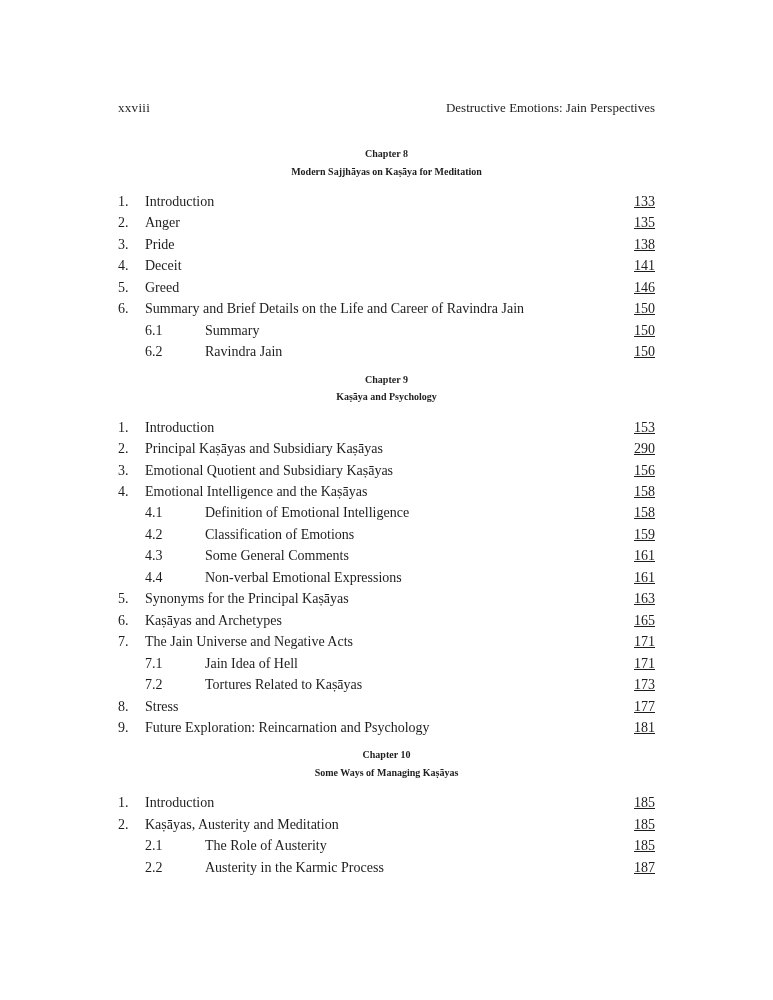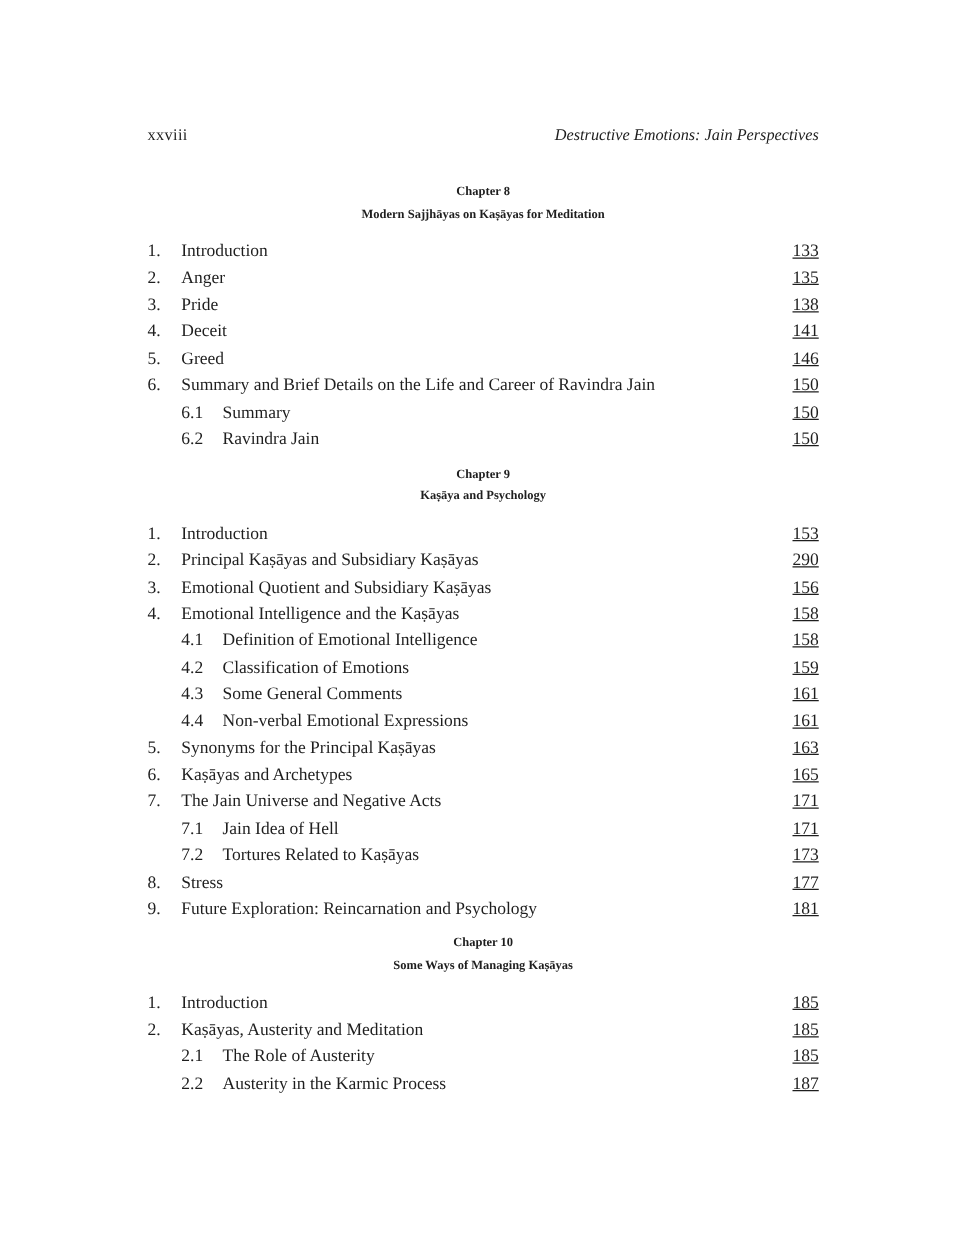--- a/index.html
+++ b/index.html
@@ -24,21 +24,20 @@
     display: flex;
     justify-content: space-between;
     align-items: baseline;
     font-size: 13px;
     line-height: 16px;
   }
   .folio {
     letter-spacing: 0.3px;
   }
   .running-title {
-    font-style: italic;
   }
   .chapter-title {
     margin: 8px 0 0 0;
     font-size: 10px;
     font-weight: 700;
     line-height: 17.5px;
     text-align: center;
   }
   .chapter-section:first-child .chapter-title {
     margin-top: 29px;
@@ -54,20 +53,21 @@
     align-items: baseline;
     font-size: 14px;
     line-height: 21.45px;
   }
   .entry .num {
     flex: none;
     width: 27px;
   }
   .entry.sub {
     padding-left: 27px;
+    gap: 27px;
   }
   .entry.sub .num {
     width: 33px;
   }
   .entry .label {
     flex: 1 1 auto;
     padding-right: 10px;
   }
   .entry .pg {
     flex: none;
@@ -83,21 +83,21 @@
 
     <header class="running-header">
       <span class="folio">xxviii</span>
       <span class="running-title">Destructive Emotions: Jain Perspectives</span>
     </header>
 
     <main>
   <section class="chapter-section">
     <h2 class="chapter-title">
       <span class="line">Chapter 8</span>
-      <span class="line">Modern Sajjhāyas on Kaṣāyas for Meditation</span>
+      <span class="line">Modern Sajjhāyas on Kaṣāya for Meditation</span>
     </h2>
     <div class="entries">
   <div class="entry">
     <span class="num">1.</span>
     <span class="label">Introduction</span>
     <span class="pg">133</span>
   </div>
 
   <div class="entry">
     <span class="num">2.</span>

